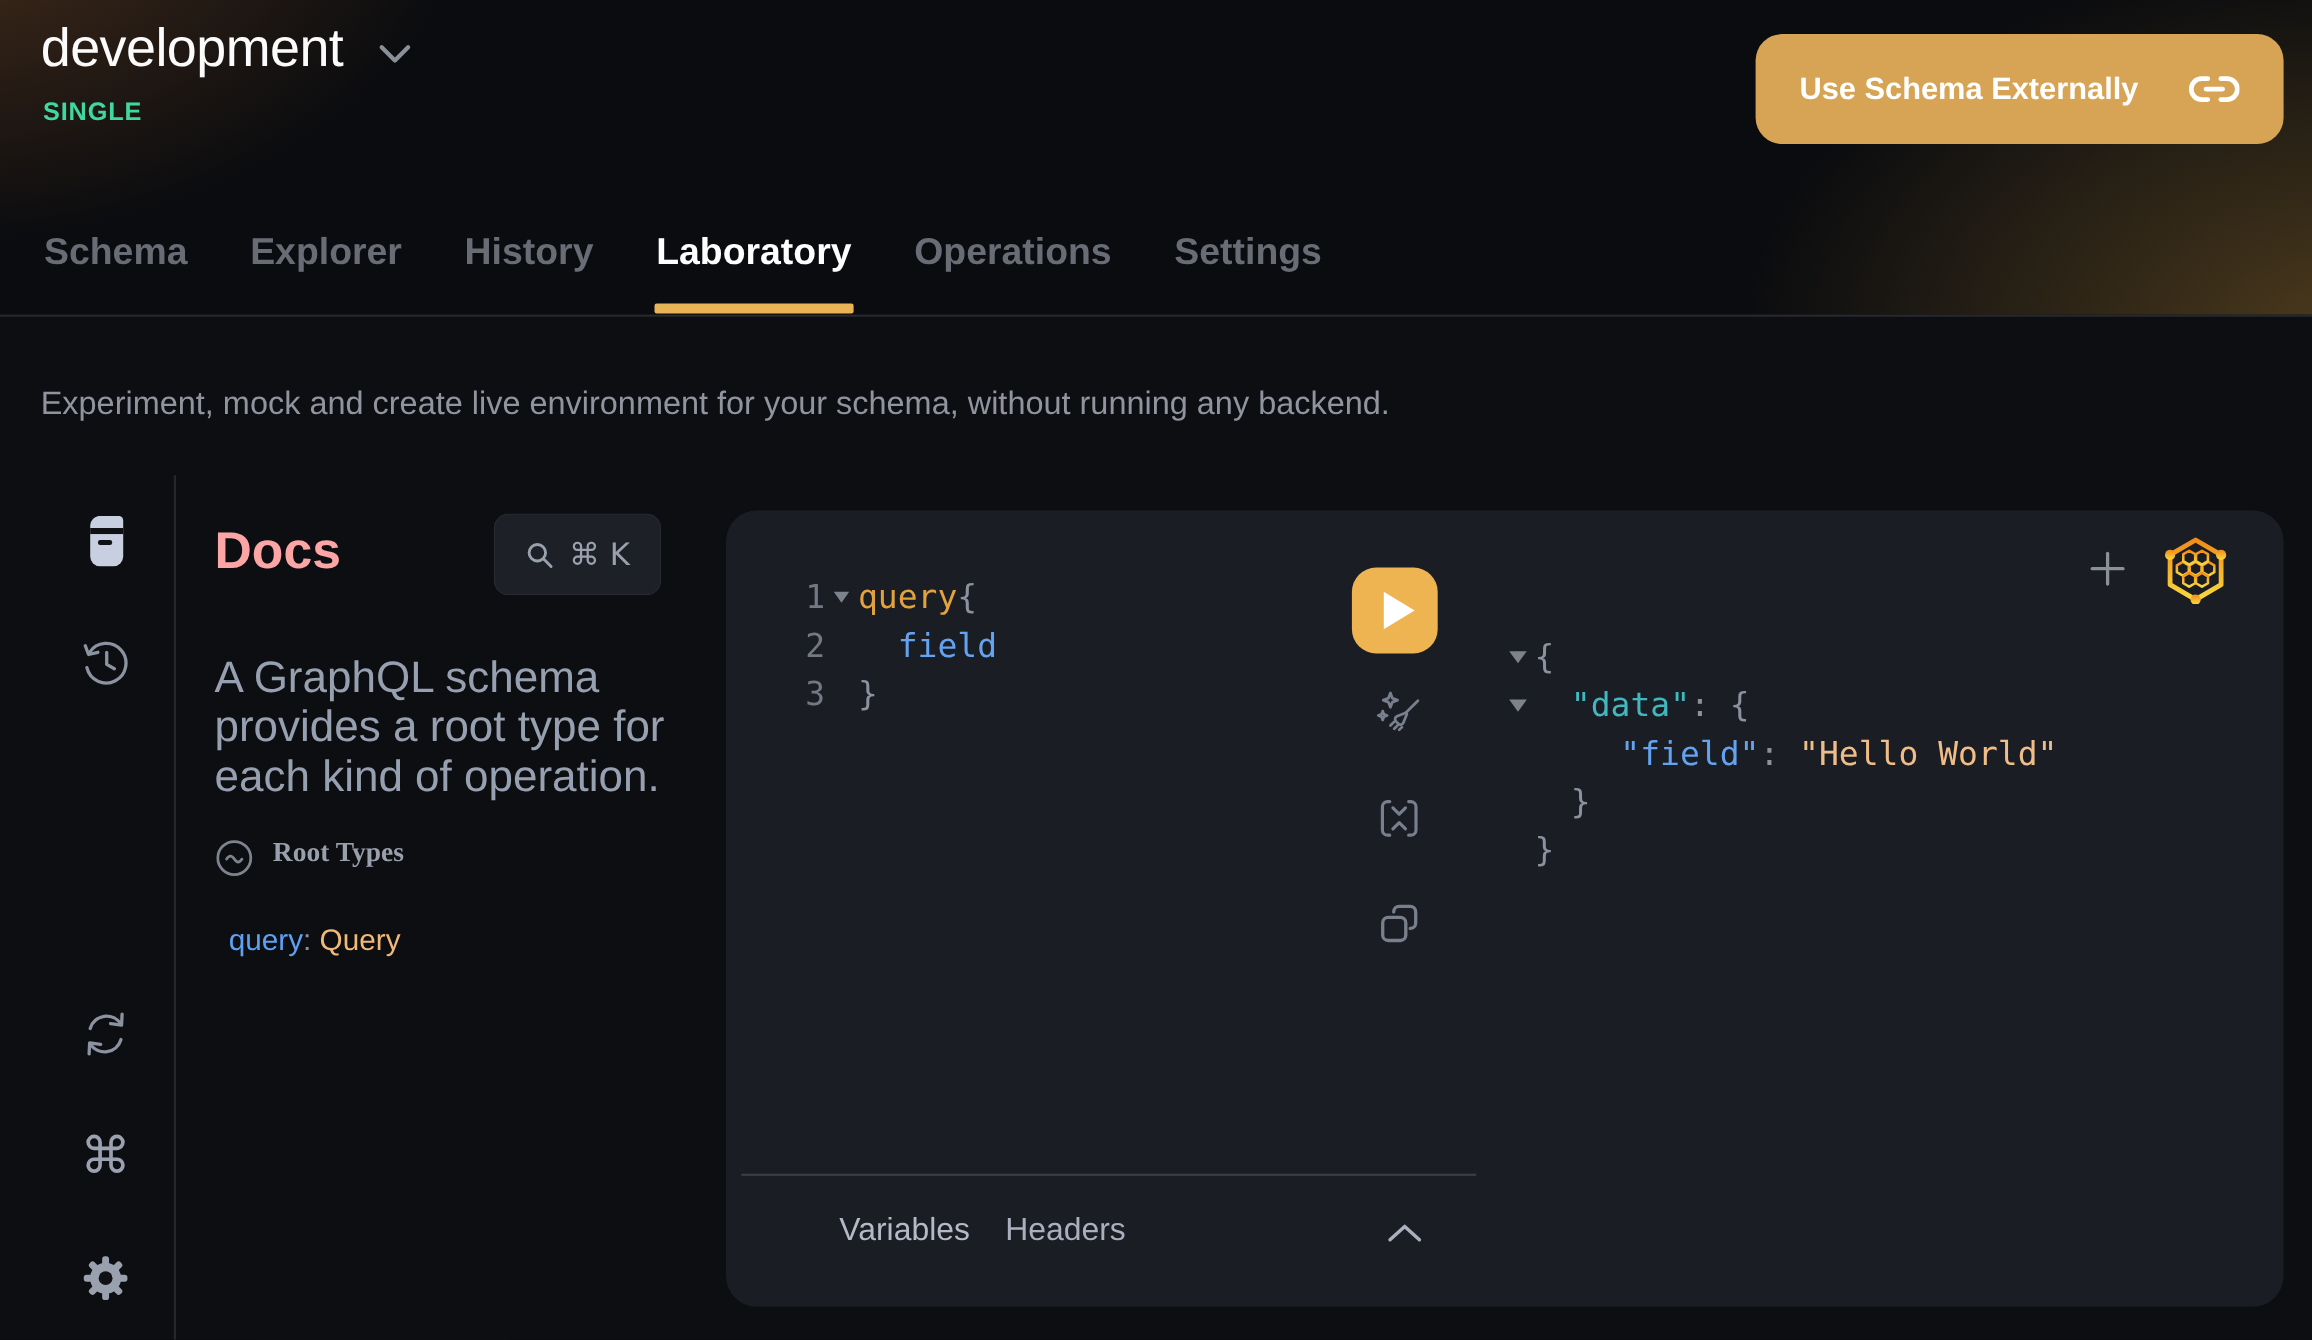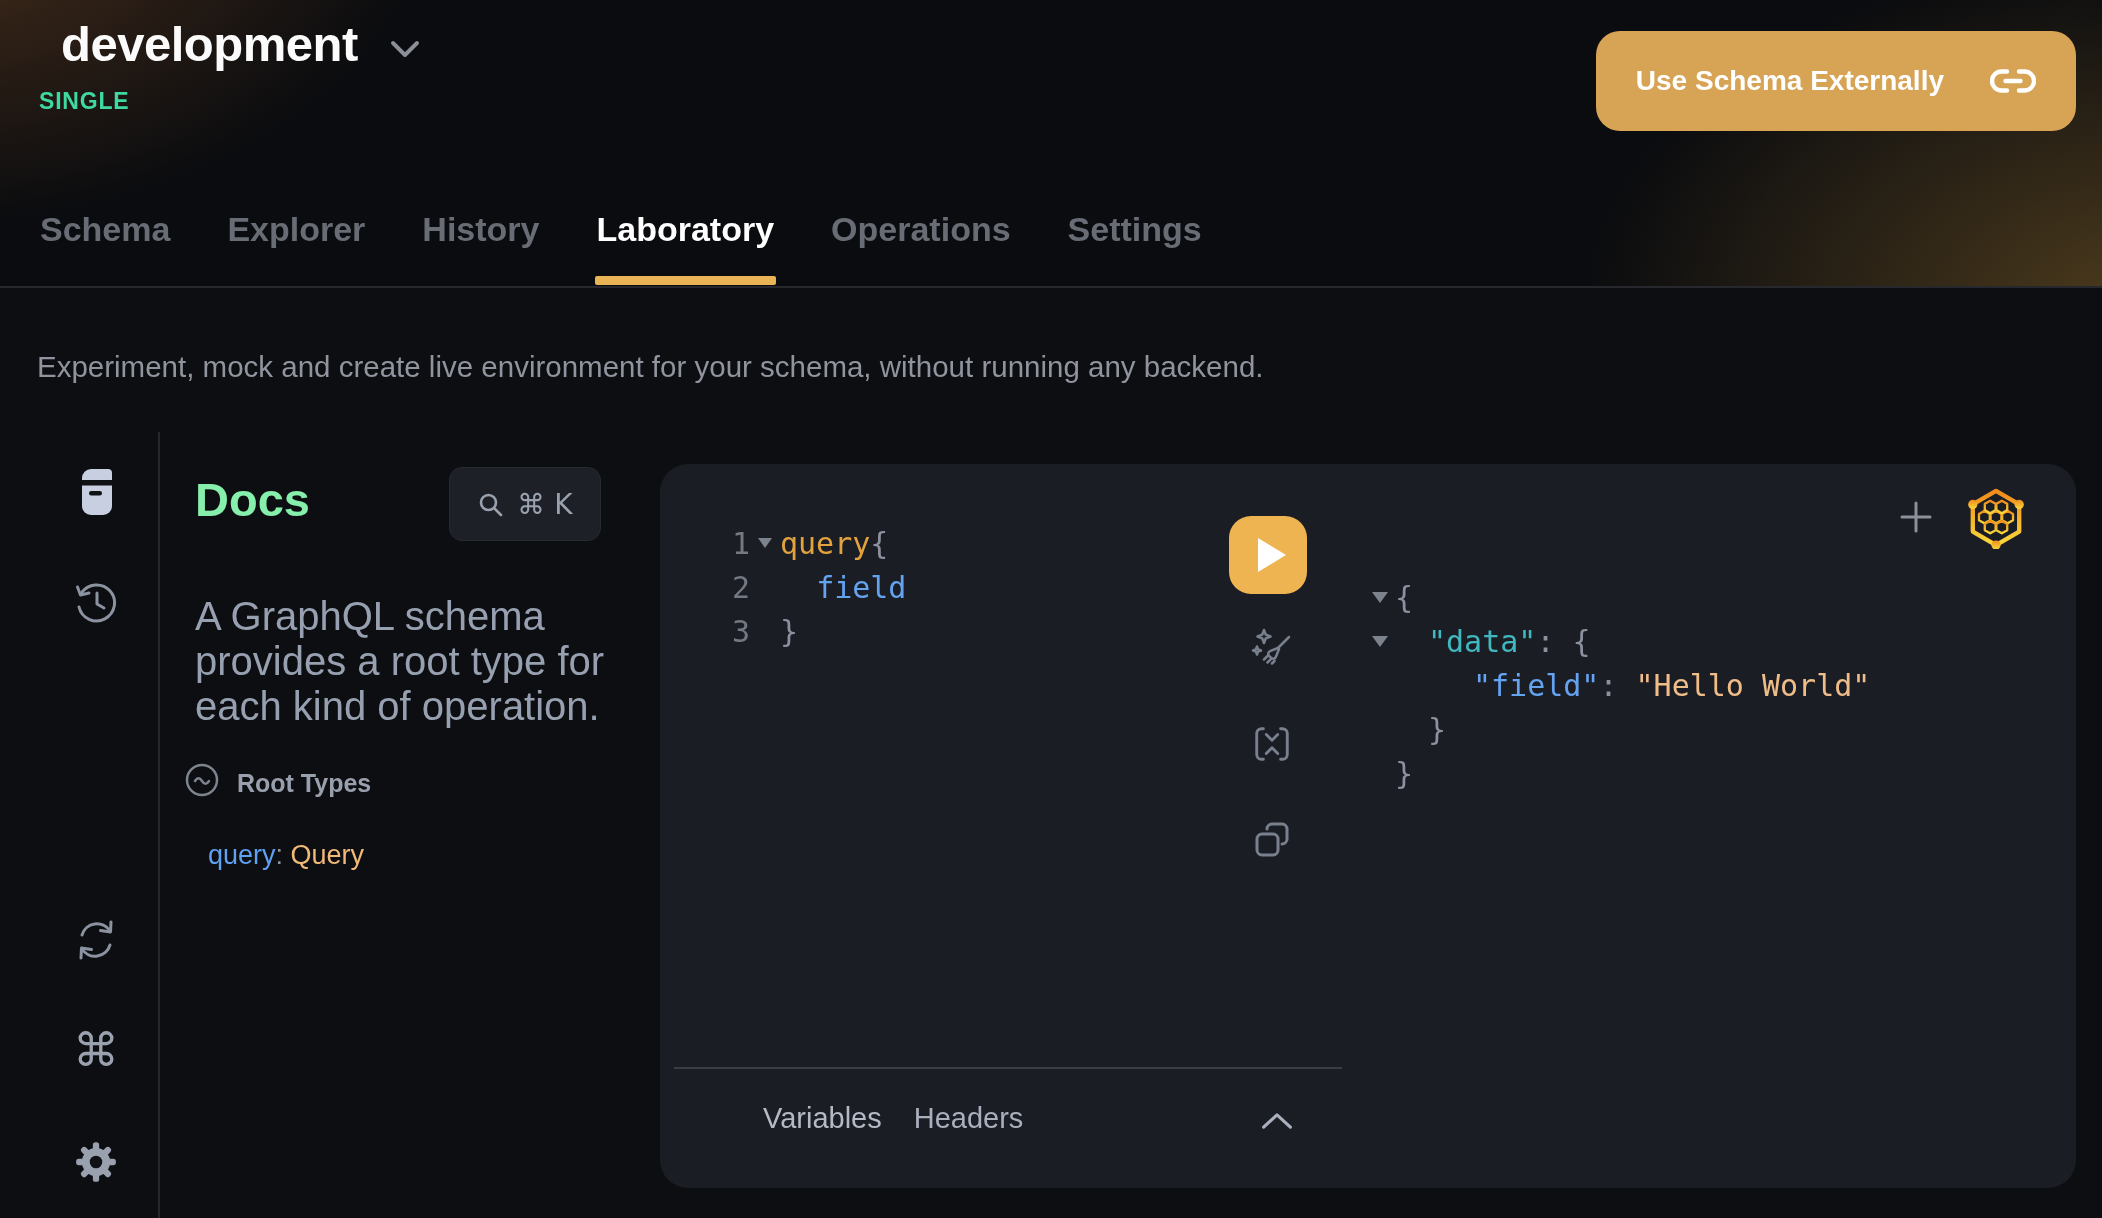--- a/index.html
+++ b/index.html
@@ -15,21 +15,21 @@
   
   .header {
     position:absolute; left:0; top:0; width:2102px; height:288px;
     background:
       radial-gradient(ellipse 820px 520px at -4% -35%, rgba(138,84,40,0.50), transparent 62%),
       radial-gradient(ellipse 900px 560px at 102% 108%, rgba(168,124,48,0.42), transparent 62%),
       #0b0c0f;
     border-bottom:2px solid #27282d;
   }
   .title-row { position:absolute; left:37px; top:16px; display:flex; align-items:center; gap:32px; }
-  .project-name { font-size:49px; font-weight:bold; color:#fbfbfc; letter-spacing:-0.5px;margin-left:24px; }
+  .project-name { font-size:49px; font-weight:normal; color:#fbfbfc; letter-spacing:-0.5px; }
   .chev-down { margin-top:10px; cursor:pointer; }
   .env-badge { position:absolute; left:39px; top:88px; font-size:23px; font-weight:bold; color:#3fd99f; letter-spacing:0.8px; }
   .use-schema-btn {
     position:absolute; right:26px; top:31px; height:100px; min-width:470px;
     background:#d7a455; border:none; border-radius:24px; cursor:pointer;
     display:flex; align-items:center; justify-content:space-between; gap:46px;
     padding:0 40px; color:#ffffff; font-size:28px; font-weight:bold;
     font-family:"Liberation Sans", sans-serif;
   }
   .nav { position:absolute; left:0; bottom:0; right:0; height:90px; display:flex; gap:57px; padding:14px 0 0 40px; }
@@ -41,29 +41,29 @@
   }
 
   .subtitle { position:absolute; left:37px; top:350px; font-size:29.5px; color:#8f949e; }
 
   
   .rail-divider { position:absolute; left:158px; top:432px; bottom:0; width:2px; background:#25272c; }
   .rail-btn { position:absolute; width:44px; height:44px; display:flex; align-items:center; justify-content:center; cursor:pointer; background:none; border:none; }
   .cmd-glyph { font-family:"DejaVu Sans", sans-serif; font-size:46px; color:#9aa2b0; line-height:1; }
 
   
-  .docs-title { position:absolute; left:195px; top:472px; font-size:47px; font-weight:bold; color:#86efac; }
+  .docs-title { position:absolute; left:195px; top:472px; font-size:47px; font-weight:bold; color:#fca5a5; }
   .docs-search {
     position:absolute; left:449px; top:467px; width:152px; height:74px;
     background:#1d2026; border:1px solid #272a31; border-radius:13px; cursor:pointer;
     display:flex; align-items:center; justify-content:center; gap:13px;
     color:#99a1ae; font-size:28px; font-family:"DejaVu Sans", sans-serif;
   }
   .docs-desc { position:absolute; left:195px; top:594px; width:430px; font-size:40px; line-height:45px; color:#97a0b0; }
-  .root-row { position:absolute; left:184px; top:762px; display:flex; align-items:flex-end; gap:17px; }
+  .root-row { position:absolute; left:195px; top:762px; display:flex; align-items:flex-start; gap:17px;font-family:Liberation Serif, serif; }
   .root-row .label { font-size:25px; font-weight:600; color:#99a0ad; }
   .query-row { position:absolute; left:208px; top:840px; font-size:27px; cursor:pointer; }
   .query-row .k { color:#5ea0f2; }
   .query-row .s { color:#8b919e; }
   .query-row .t { color:#f0b978; }
 
   
   .panel {
     position:absolute; left:660px; top:464px; width:1416px; height:724px;
     background:#1b1d24; border-radius:28px;

